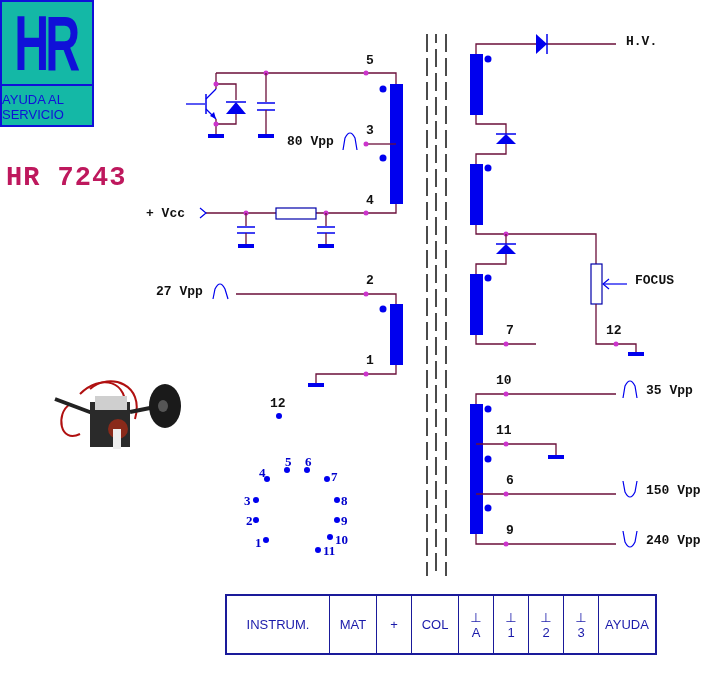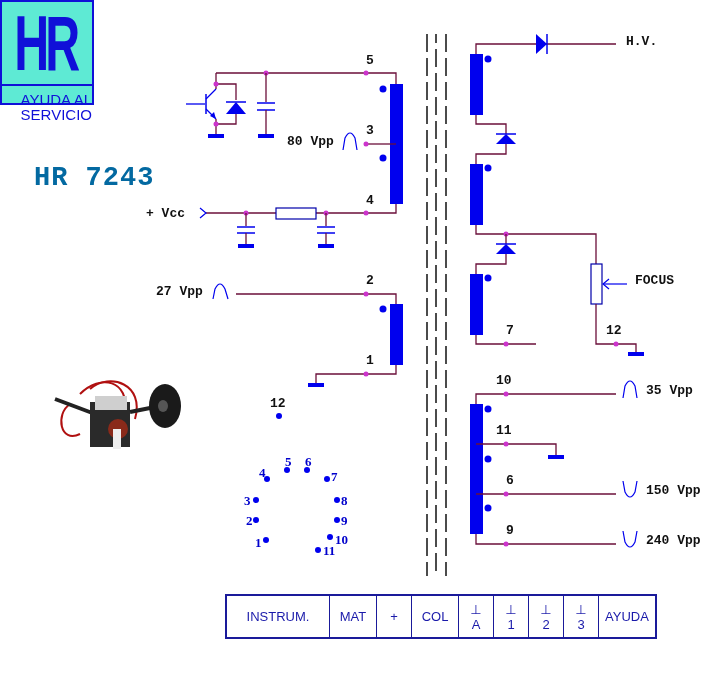--- a/index.html
+++ b/index.html
@@ -4,28 +4,28 @@
 <style>
   html, body { margin: 0; padding: 0; background: #ffffff; }
   body { width: 723px; height: 686px; position: relative; overflow: hidden; font-family: "Liberation Sans", sans-serif; }
   #schematic { position: absolute; left: 0; top: 0; }
   .wire { stroke: #6b0f3a; stroke-width: 1.3; fill: none; }
   .blue { fill: #0000ee; }
   .blue-stroke { stroke: #0000ee; fill: none; }
   .dot { fill: #cc33cc; }
   .lbl { font-family: "Liberation Mono", monospace; font-weight: bold; font-size: 13px; fill: #111; }
   .pin-lbl { font-family: "Liberation Serif", serif; font-weight: bold; font-size: 13px; fill: #0000cc; }
-  .logo { position: absolute; left: 0; top: 0; width: 94px; height: 105px; border: 2px solid #1010d8; background: #5eead4; box-sizing: border-box; }
+  .logo { position: absolute; left: 0; top: 0; width: 94px; height: 127px; border: 2px solid #1010d8; background: #14b8a6; box-sizing: border-box; }
   .logo-top { height: 82px; border-bottom: 2px solid #1010d8; display: flex; align-items: center; justify-content: center; }
   .logo-hr { font-family: "Liberation Sans", sans-serif; font-weight: bold; color: #1010d8; font-size: 78px; letter-spacing: -6px; transform: scaleX(0.62); line-height: 1; margin-left: -4px; }
-  .logo-bottom { color: #1010d8; font-size: 15px; line-height: 15px; text-align: right; padding-top: 6px; }
-  .model { position: absolute; left: 6px; top: 163px; font-family: "Liberation Mono", monospace; font-weight: bold; font-size: 27px; color: #0369a1; letter-spacing: 1px; margin-left: 28px; }
+  .logo-bottom { color: #1010d8; font-size: 13px; line-height: 15px; text-align: left; padding-top: 6px; }
+  .model { position: absolute; left: 6px; top: 163px; font-family: "Liberation Mono", monospace; font-weight: bold; font-size: 27px; color: #be185d; letter-spacing: 1px; }
   .photo { position: absolute; left: 50px; top: 374px; width: 150px; height: 92px; }
   table.spec { position: absolute; left: 225px; top: 594px; border-collapse: collapse; border: 2px solid #1a1a9a; }
-  table.spec td { border: 1.5px solid #1a1a9a; height: 33px; text-align: center; padding: 4px 6px; }
+  table.spec td { border: 1.5px solid #1a1a9a; height: 33px; text-align: center; padding: 12px 6px; }
   table.spec tr.hdr td { font-family: "Liberation Sans", sans-serif; font-size: 13px; color: #1a1aaa; }
   table.spec tr.val td { font-family: "Liberation Mono", monospace; font-weight: bold; font-size: 14px; color: #111; }
   table.spec tr.val td.inst { font-family: "Liberation Sans", sans-serif; font-weight: normal; font-size: 12px; color: #1a1aaa; }
 </style>
 </head>
 <body>
 
 <div class="logo">
   <div class="logo-top">
       <span class="logo-hr">HR</span>

